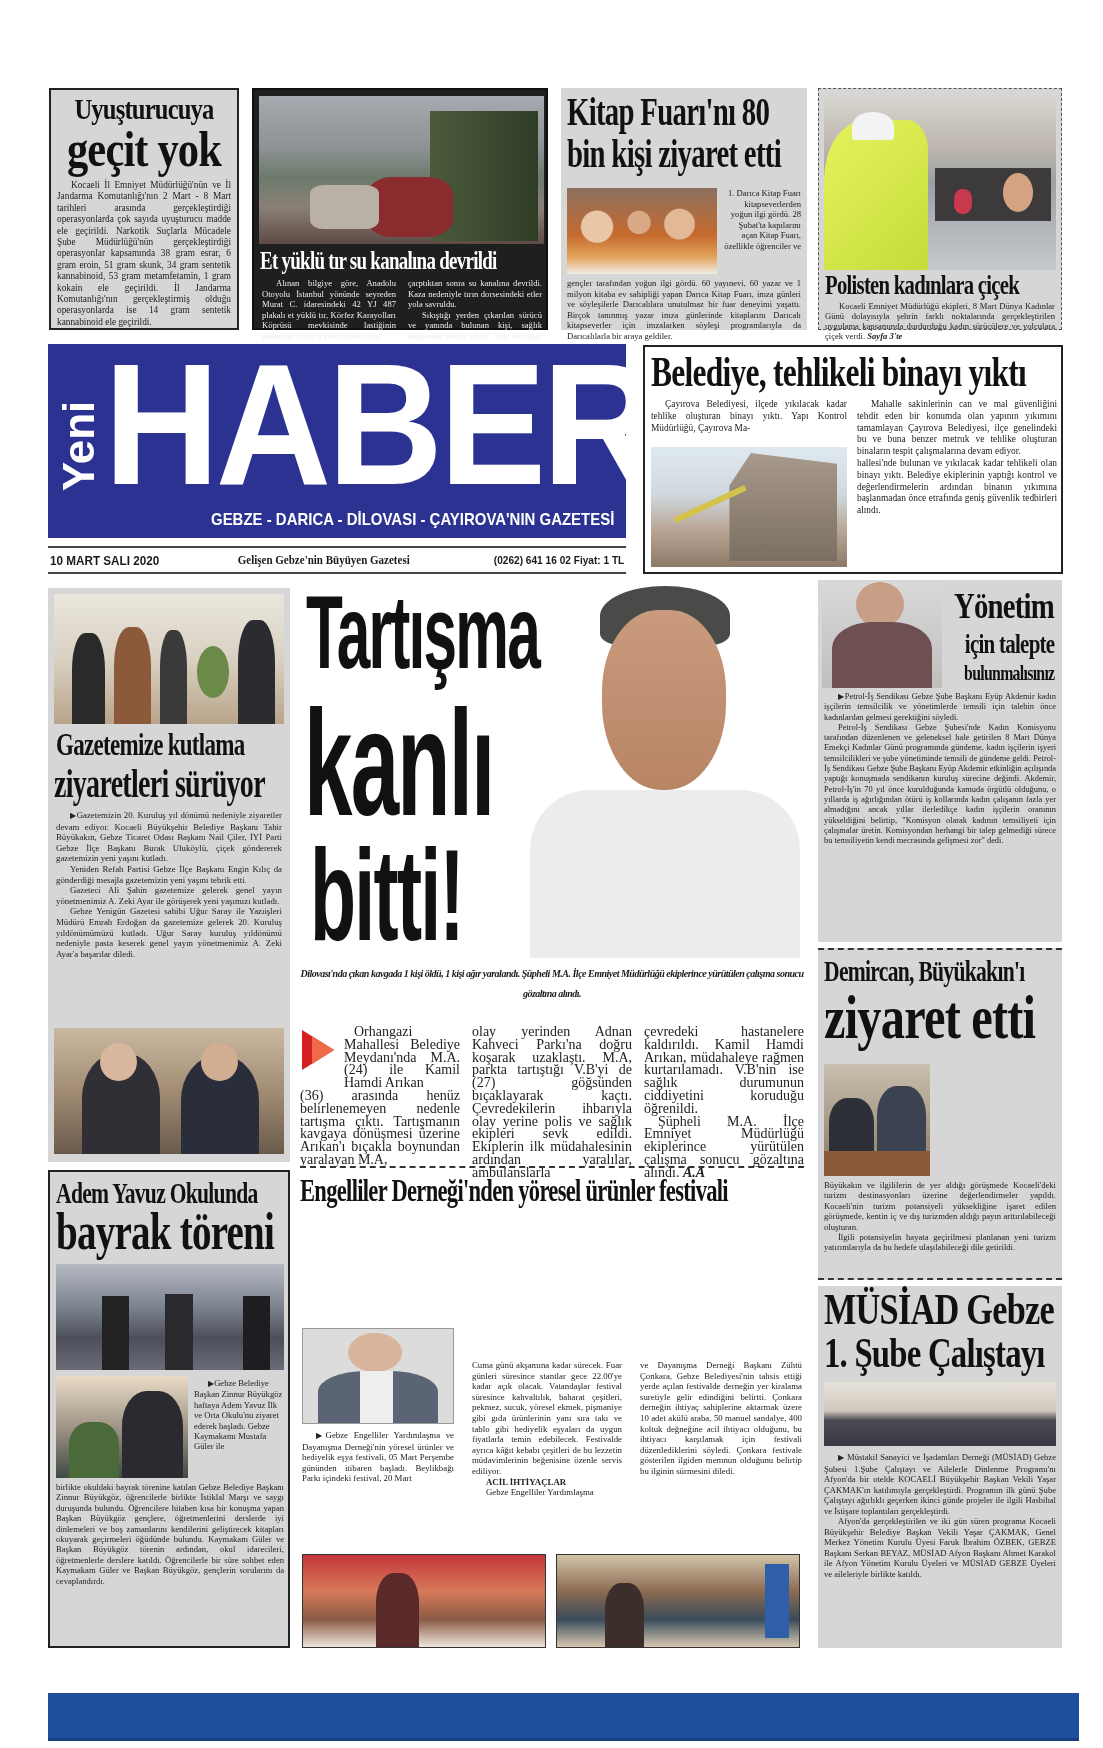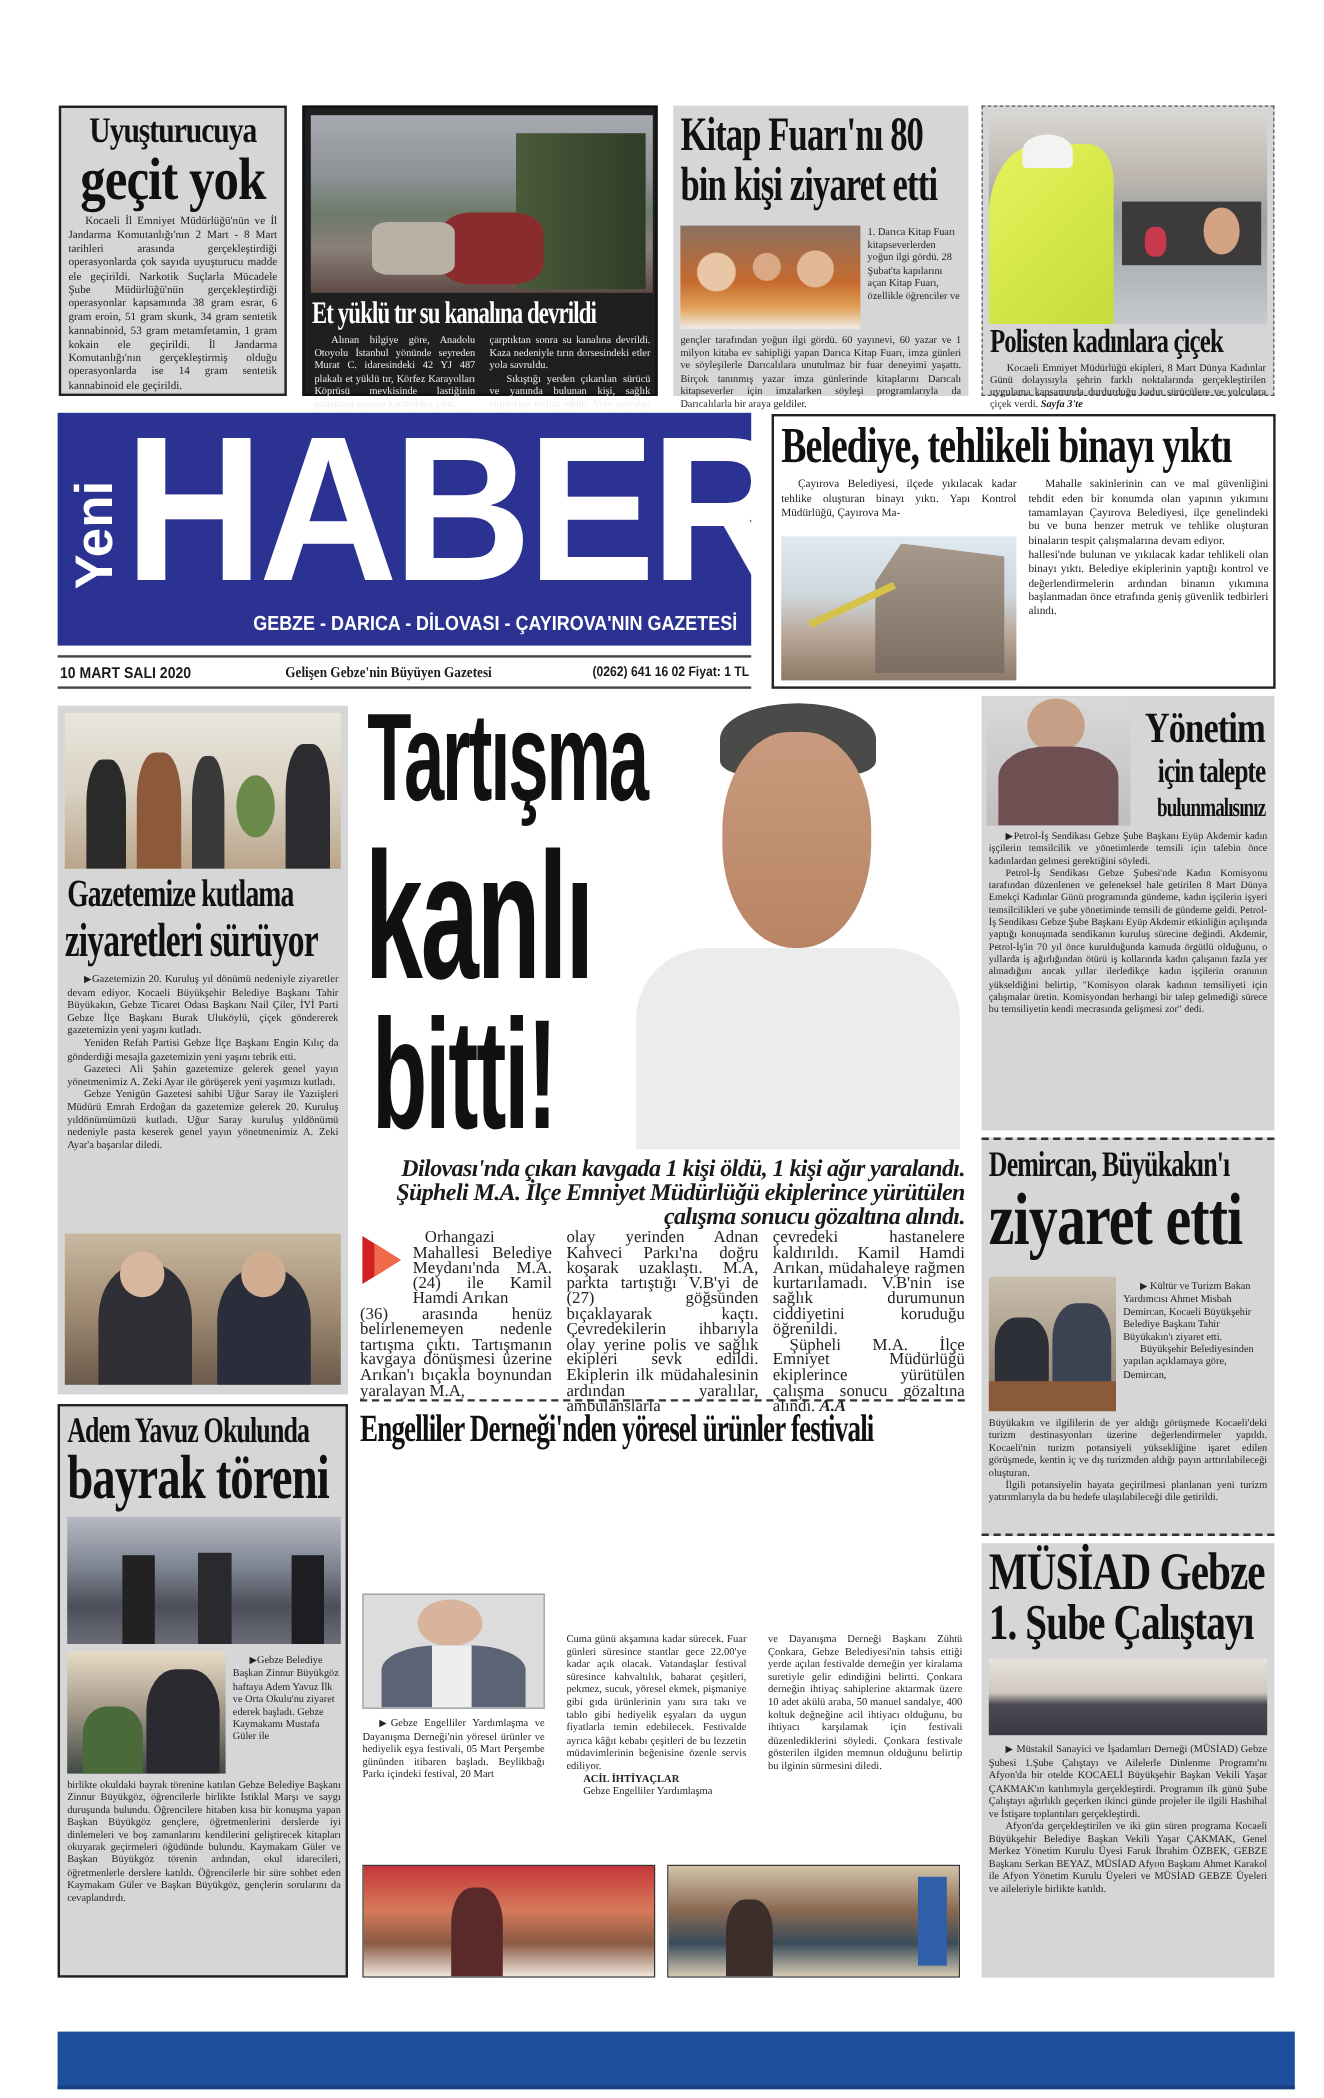--- a/index.html
+++ b/index.html
@@ -36,21 +36,21 @@
     <p>Yaklaşık 50 metre boyunca yolda sürüklenen tır, yolun sağındaki bariyerlere</p>
     <p style="text-indent:0">çarptıktan sonra su kanalına devrildi. Kaza nedeniyle tırın dorsesindeki etler yola savruldu.</p>
     <p><span>Sıkıştığı yerden çıkarılan sürücü ve yanında bulunan kişi, sağlık ekiplerine teslim edildi. Yola savrulan etler, firma yetkililerince bir başka kamyona alınarak olay yerinden kaldırıldı.</span> <span class="sig">A.A</span></p>
   </div>
 </div>
 
 <div class="box grey" style="left:561px;top:88px;width:246px;height:242px;padding:4px 6px">
   <div class="hd" style="font-size:40px;white-space:nowrap;transform:scaleX(.72)">Kitap Fuarı'nı 80</div>
   <div class="hd" style="font-size:40px;white-space:nowrap;transform:scaleX(.72);margin-top:2px">bin kişi ziyaret etti</div>
   <div class="photo" style="left:6px;top:100px;width:150px;height:86px;background:radial-gradient(circle at 20% 45%,#e8c6a6 12%,transparent 13%),radial-gradient(circle at 48% 40%,#d9a985 12%,transparent 13%),radial-gradient(circle at 75% 42%,#e2b896 12%,transparent 13%),linear-gradient(180deg,#8b7060 0%,#c66a2e 55%,#e2a35a 80%,#f0ece6 100%)"></div>
-  <div class="body" style="position:absolute;left:162px;top:100px;width:78px;font-size:8.6px;line-height:10.6px;text-align:left"><span>1. Darıca Kitap Fuarı kitapseverlerden yoğun ilgi gördü. 28 Şubat'ta kapılarını açan Kitap Fuarı, özellikle öğrenciler ve</span></div>
+  <div class="body" style="position:absolute;left:162px;top:100px;width:78px;font-size:8.6px;line-height:10.6px;text-align:right"><span>1. Darıca Kitap Fuarı kitapseverlerden yoğun ilgi gördü. 28 Şubat'ta kapılarını açan Kitap Fuarı, özellikle öğrenciler ve</span></div>
   <div class="body" style="position:absolute;left:6px;top:190px;width:234px;font-size:8.6px;line-height:10.6px"><span>gençler tarafından yoğun ilgi gördü. 60 yayınevi, 60 yazar ve 1 milyon kitaba ev sahipliği yapan Darıca Kitap Fuarı, imza günleri ve söyleşilerle Darıcalılara unutulmaz bir fuar deneyimi yaşattı. Birçok tanınmış yazar imza günlerinde kitaplarını Darıcalı kitapseverler için imzalarken söyleşi programlarıyla da Darıcalılarla bir araya geldiler.</span></div>
 </div>
 
 <div class="box grey" style="left:818px;top:88px;width:244px;height:242px;border:1px dashed #555">
   <div class="photo" style="left:5px;top:5px;width:232px;height:176px;background:linear-gradient(180deg,#d8d6d2 0%,#bdb7ae 30%,#9ca0a4 50%,#c6c9cd 100%)">
     <div style="position:absolute;left:0;top:15%;width:45%;height:85%;background:linear-gradient(135deg,#e6f35c,#c5dc3a);border-radius:40% 20% 0 0"></div>
     <div style="position:absolute;left:12%;top:10%;width:18%;height:16%;background:#f3f3f3;border-radius:50% 50% 10% 10%"></div>
     <div style="position:absolute;left:48%;top:42%;width:50%;height:30%;background:#3c3a3a"></div>
     <div style="position:absolute;left:77%;top:45%;width:13%;height:22%;background:#d4a383;border-radius:50%"></div>
     <div style="position:absolute;left:56%;top:54%;width:8%;height:14%;background:#c8394d;border-radius:40%"></div>
@@ -113,21 +113,21 @@
 
 <div class="box" style="left:300px;top:580px;width:504px;height:580px">
   <div class="photo" style="left:200px;top:0;width:300px;height:378px;background:#fff">
     <div style="position:absolute;left:100px;top:6px;width:130px;height:60px;background:#4a4a48;border-radius:50% 50% 20% 20%"></div>
     <div style="position:absolute;left:102px;top:30px;width:124px;height:180px;background:linear-gradient(180deg,#c99a7e,#b88464);border-radius:45% 45% 48% 48%"></div>
     <div style="position:absolute;left:30px;top:210px;width:270px;height:168px;background:#ececec;border-radius:60px 60px 0 0"></div>
   </div>
   <div class="hd" style="position:absolute;left:6px;top:0;font-family:'Liberation Sans',sans-serif;font-size:104px;letter-spacing:-3px;transform:scaleX(.58);white-space:nowrap">Tartışma</div>
   <div class="hd" style="position:absolute;left:4px;top:108px;font-family:'Liberation Sans',sans-serif;font-size:150px;letter-spacing:-3px;transform:scaleX(.58);white-space:nowrap">kanlı</div>
   <div class="hd" style="position:absolute;left:10px;top:250px;font-family:'Liberation Sans',sans-serif;font-size:130px;letter-spacing:-3px;transform:scaleX(.58);white-space:nowrap">bitti!</div>
-  <div style="position:absolute;left:0;top:384px;width:504px;text-align:right;font-style:italic;font-weight:bold;font-size:20px;line-height:20px;letter-spacing:-.5px">Dilovası'nda çıkan kavgada 1 kişi öldü, 1 kişi ağır yaralandı. Şüpheli M.A. İlçe Emniyet Müdürlüğü ekiplerince yürütülen çalışma sonucu gözaltına alındı.</div>
+  <div style="position:absolute;left:0;top:384px;width:504px;text-align:center;font-style:italic;font-weight:bold;font-size:10px;line-height:20px;letter-spacing:-.5px">Dilovası'nda çıkan kavgada 1 kişi öldü, 1 kişi ağır yaralandı. Şüpheli M.A. İlçe Emniyet Müdürlüğü ekiplerince yürütülen çalışma sonucu gözaltına alındı.</div>
   <div style="position:absolute;left:2px;top:450px;width:40px;height:40px">
     <div style="position:absolute;left:0;top:0;width:0;height:0;border-top:20px solid transparent;border-bottom:20px solid transparent;border-left:32px solid #d42020"></div>
     <div style="position:absolute;left:10px;top:6px;width:0;height:0;border-top:14px solid transparent;border-bottom:14px solid transparent;border-left:22px solid #f06a4a"></div>
   </div>
   <div class="body" style="position:absolute;left:0;top:446px;width:504px;columns:3;column-gap:12px;font-size:14px;line-height:12.8px">
     <p style="padding-left:44px;text-indent:10px">Orhangazi Mahallesi Belediye Meydanı'nda M.A. (24) ile Kamil Hamdi Arıkan</p>
     <p style="text-indent:0">(36) arasında henüz belirlenemeyen nedenle tartışma çıktı. Tartışmanın kavgaya dönüşmesi üzerine Arıkan'ı bıçakla boynundan yaralayan M.A,</p>
     <p style="text-indent:0">olay yerinden Adnan Kahveci Parkı'na doğru koşarak uzaklaştı. M.A, parkta tartıştığı V.B'yi de (27) göğsünden bıçaklayarak kaçtı. Çevredekilerin ihbarıyla olay yerine polis ve sağlık ekipleri sevk edildi. Ekiplerin ilk müdahalesinin ardından yaralılar, ambulanslarla</p>
     <p style="text-indent:0">çevredeki hastanelere kaldırıldı. Kamil Hamdi Arıkan, müdahaleye rağmen kurtarılamadı. V.B'nin ise sağlık durumunun ciddiyetini koruduğu öğrenildi.</p>
     <p><span>Şüpheli M.A. İlçe Emniyet Müdürlüğü ekiplerince yürütülen çalışma sonucu gözaltına alındı.</span> <span class="sig">A.A</span></p>
@@ -149,24 +149,20 @@
 </div>
 
 <div class="box grey" style="left:818px;top:948px;width:244px;height:332px;border-top:2px dashed #333;border-bottom:2px dashed #333">
   <div class="hd" style="position:absolute;left:6px;top:6px;font-size:30px;white-space:nowrap;transform:scaleX(.72)">Demircan, Büyükakın'ı</div>
   <div class="hd" style="position:absolute;left:6px;top:36px;font-size:62px;white-space:nowrap;transform:scaleX(.78)">ziyaret etti</div>
   <div class="photo" style="left:6px;top:114px;width:106px;height:112px;background:linear-gradient(180deg,#c9bfae,#8a7866)">
     <div style="position:absolute;left:5%;top:30%;width:42%;height:55%;background:#2e3038;border-radius:40% 40% 0 0"></div>
     <div style="position:absolute;left:50%;top:20%;width:46%;height:65%;background:#3b4252;border-radius:40% 40% 0 0"></div>
     <div style="position:absolute;left:0;bottom:0;width:100%;height:22%;background:#8b5a3a"></div>
   </div>
-  <div class="body" style="position:absolute;left:118px;top:116px;width:120px;font-size:8.6px;line-height:10.4px;text-align:left">
-    <p><span class="arrow">▶</span> <span>Kültür ve Turizm Bakan Yardımcısı Ahmet Misbah Demircan, Kocaeli Büyükşehir Belediye Başkanı Tahir Büyükakın'ı ziyaret etti.</span></p>
-    <p>Büyükşehir Belediyesinden yapılan açıklamaya göre, Demircan,</p>
-  </div>
   <div class="body" style="position:absolute;left:6px;top:230px;width:232px;font-size:8.6px;line-height:10.4px">
     <p style="text-indent:0">Büyükakın ve ilgililerin de yer aldığı görüşmede Kocaeli'deki turizm destinasyonları üzerine değerlendirmeler yapıldı. Kocaeli'nin turizm potansiyeli yüksekliğine işaret edilen görüşmede, kentin iç ve dış turizmden aldığı payın arttırılabileceği oluşturan.</p>
     <p>İlgili potansiyelin hayata geçirilmesi planlanan yeni turizm yatırımlarıyla da bu hedefe ulaşılabileceği dile getirildi.</p>
   </div>
 </div>
 
 <div class="box grey" style="left:818px;top:1286px;width:244px;height:362px">
   <div class="hd" style="position:absolute;left:6px;top:2px;font-size:44px;white-space:nowrap;transform:scaleX(.78)">MÜSİAD Gebze</div>
   <div class="hd" style="position:absolute;left:6px;top:46px;font-size:42px;white-space:nowrap;transform:scaleX(.78)">1. Şube Çalıştayı</div>
   <div class="photo" style="left:6px;top:96px;width:232px;height:64px;background:linear-gradient(180deg,#e7e2da 0%,#cfc8bd 45%,#4a4a52 60%,#3a3a44 100%)"></div>

